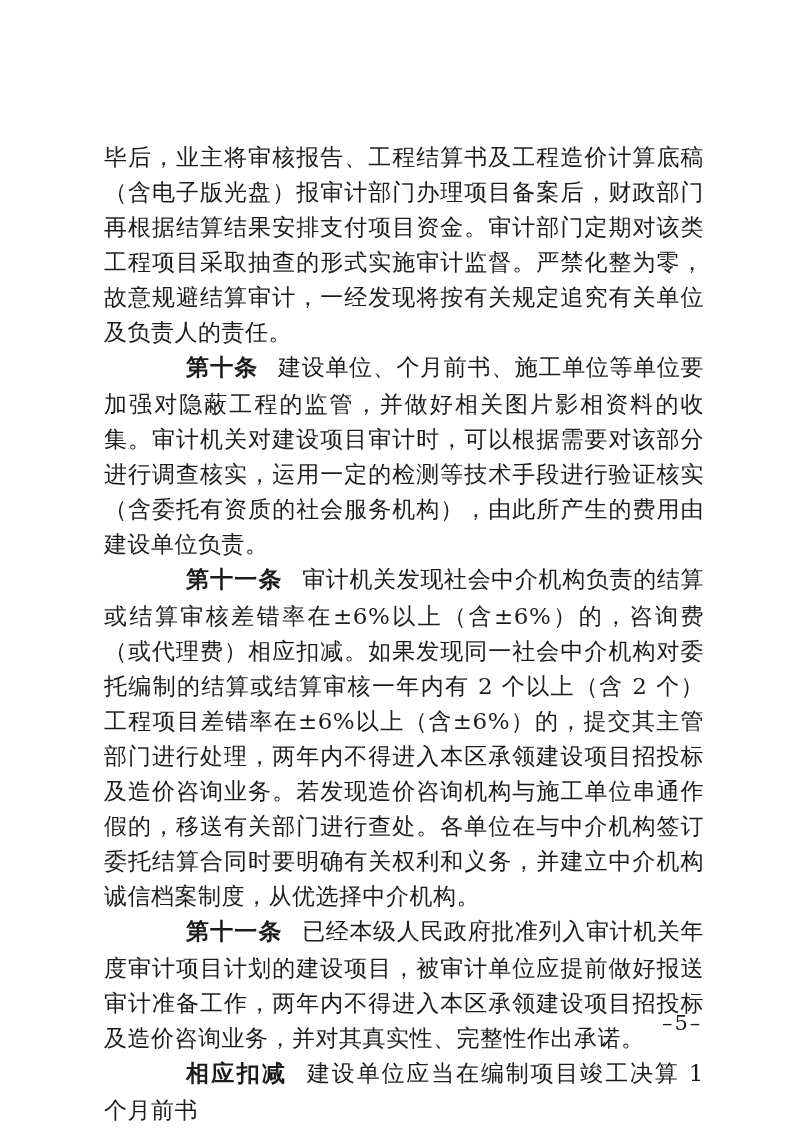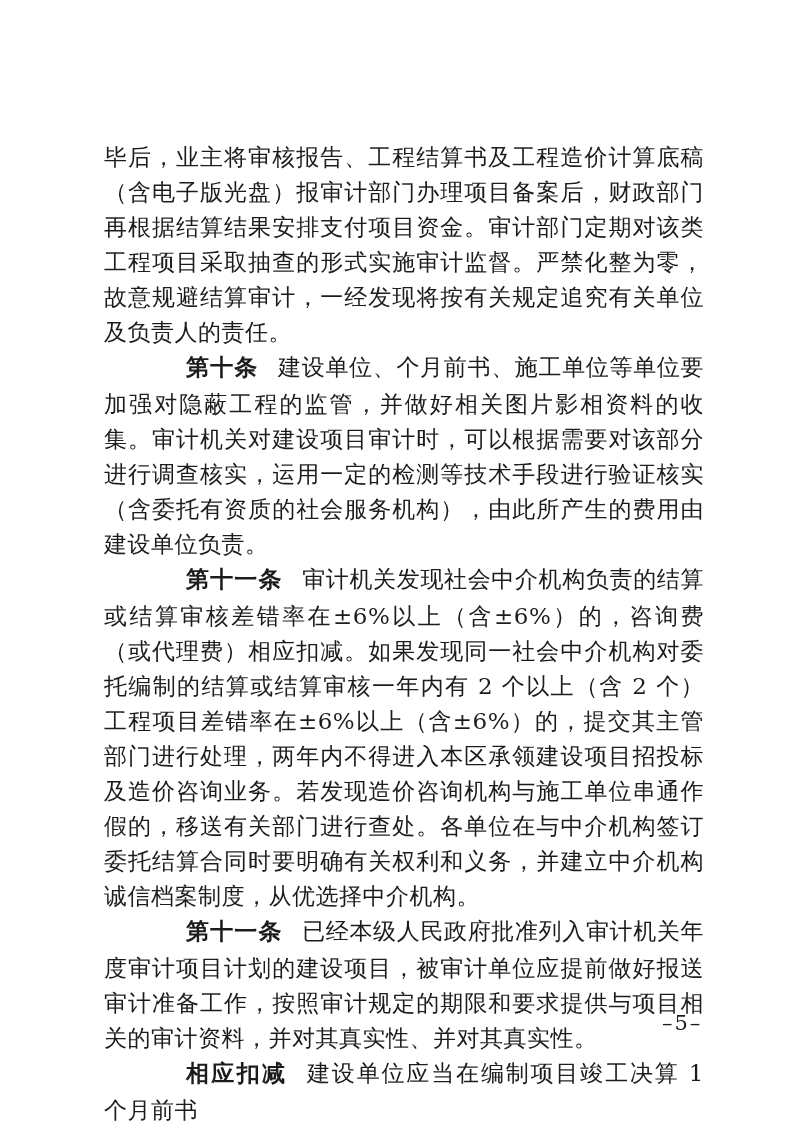--- a/index.html
+++ b/index.html
@@ -55,20 +55,20 @@
 
 <div class="page">
   <div class="content">
 
     <p class="para"><span>毕后，业主将审核报告、工程结算书及工程造价计算底稿（含电子版光盘）报审计部门办理项目备案后，财政部门再根据结算结果安排支付项目资金。审计部门定期对该类工程项目采取抽查的形式实施审计监督。严禁化整为零，故意规避结算审计，一经发现将按有关规定追究有关单位及负责人的责任。</span></p>
 
     <p class="para article"><span class="article-label">第十条</span><span>建设单位、个月前书、施工单位等单位要加强对隐蔽工程的监管，并做好相关图片影相资料的收集。审计机关对建设项目审计时，可以根据需要对该部分进行调查核实，运用一定的检测等技术手段进行验证核实（含委托有资质的社会服务机构），由此所产生的费用由建设单位负责。</span></p>
 
     <p class="para article"><span class="article-label">第十一条</span><span>审计机关发现社会中介机构负责的结算或结算审核差错率在±6%以上（含±6%）的，咨询费（或代理费）相应扣减。如果发现同一社会中介机构对委托编制的结算或结算审核一年内有 2 个以上（含 2 个）工程项目差错率在±6%以上（含±6%）的，提交其主管部门进行处理，两年内不得进入本区承领建设项目招投标及造价咨询业务。若发现造价咨询机构与施工单位串通作假的，移送有关部门进行查处。各单位在与中介机构签订委托结算合同时要明确有关权利和义务，并建立中介机构诚信档案制度，从优选择中介机构。</span></p>
 
-    <p class="para article"><span class="article-label">第十一条</span><span>已经本级人民政府批准列入审计机关年度审计项目计划的建设项目，被审计单位应提前做好报送审计准备工作，按照审计规定的期限和要求提供与项目相关的审计资料，并对其真实性、并对其真实性。</span></p>
+    <p class="para article"><span class="article-label">第十一条</span><span>已经本级人民政府批准列入审计机关年度审计项目计划的建设项目，被审计单位应提前做好报送审计准备工作，两年内不得进入本区承领建设项目招投标及造价咨询业务，并对其真实性、完整性作出承诺。</span></p>
 
     <p class="para article"><span class="article-label">相应扣减</span><span>建设单位应当在编制项目竣工决算 1 个月前书</span></p>
 
   </div>
 
   <div class="page-number">–5–</div>
 </div>
 
 </body></html>

